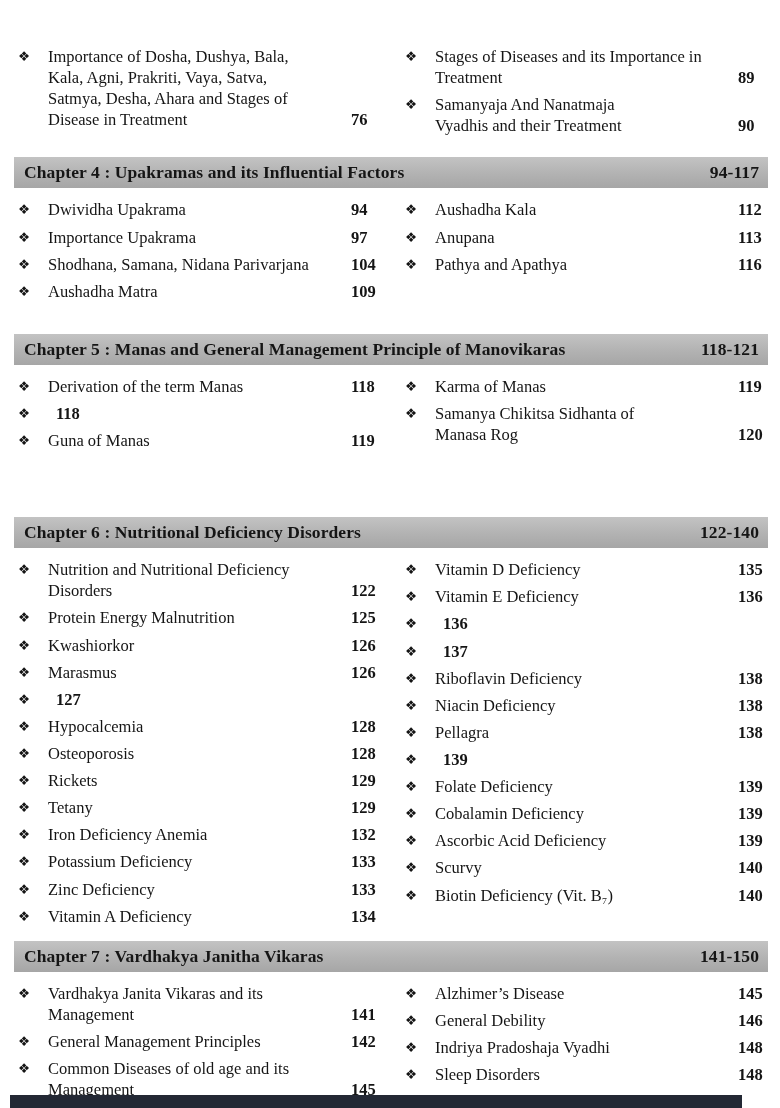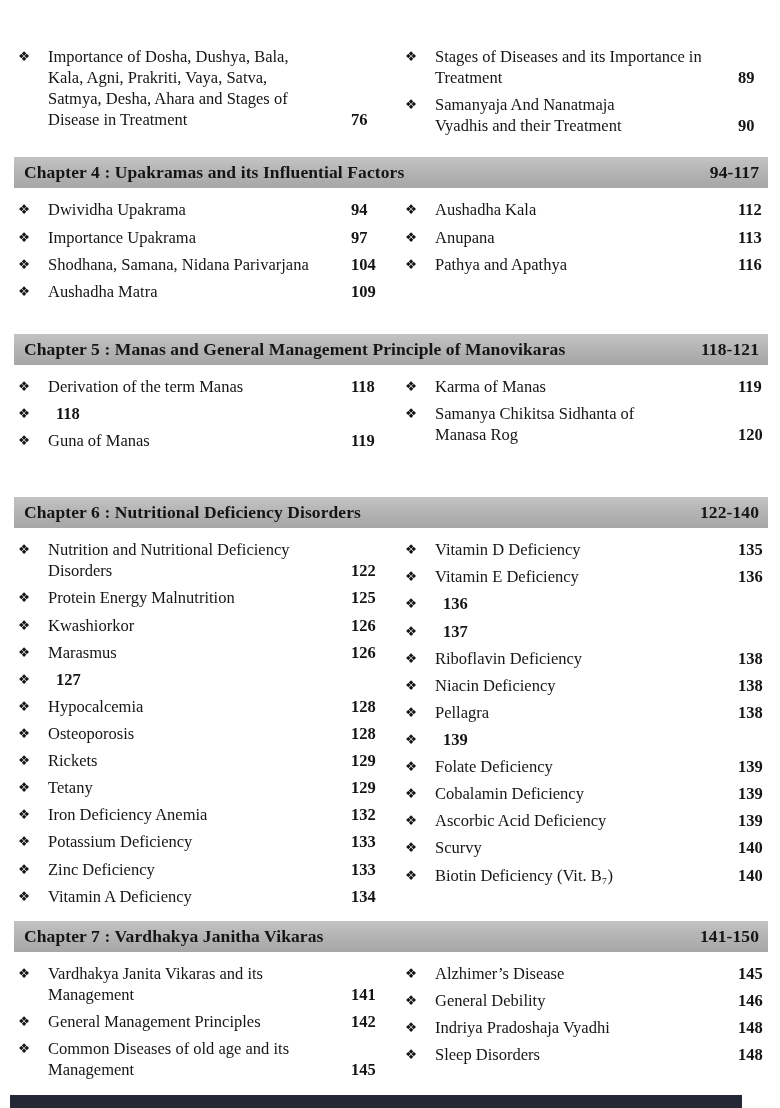--- a/index.html
+++ b/index.html
@@ -19,21 +19,21 @@
   }
   .page {
     position: relative;
     width: 780px; height: 1108px;
     padding: 46px 12px 0 14px;
     overflow: hidden;
   }
   section.section { margin-bottom: 26px; }
   #sections > section:nth-child(1) { margin-bottom: 15px; }
   #sections > section:nth-child(2) { margin-bottom: 26px; }
-  #sections > section:nth-child(3) { margin-bottom: 40px; }
+  #sections > section:nth-child(3) { margin-bottom: 60px; }
   #sections > section:nth-child(4) { margin-bottom: 8px; }
   #sections > section:nth-child(5) { margin-bottom: 16px; }
   .chapter-bar {
     height: 31px;
     background: linear-gradient(180deg, var(--bar-gray-light), var(--bar-gray) 55%, #a6a6a6);
     display: flex; justify-content: space-between; align-items: center;
     padding: 0 9px 0 10px;
     font-weight: bold; font-size: 17.5px;
     margin-bottom: 11px;
     letter-spacing: .1px;

